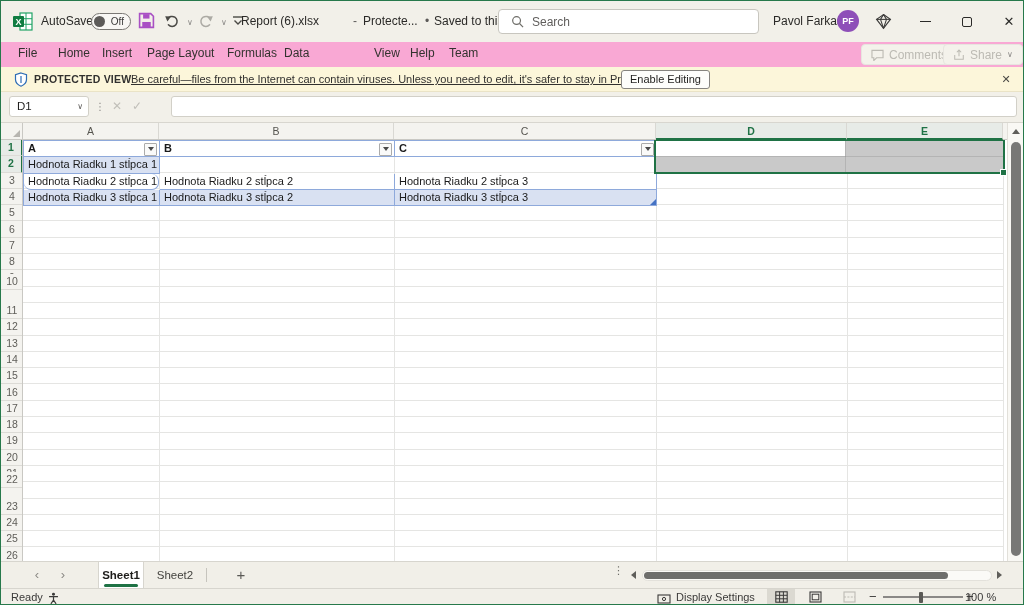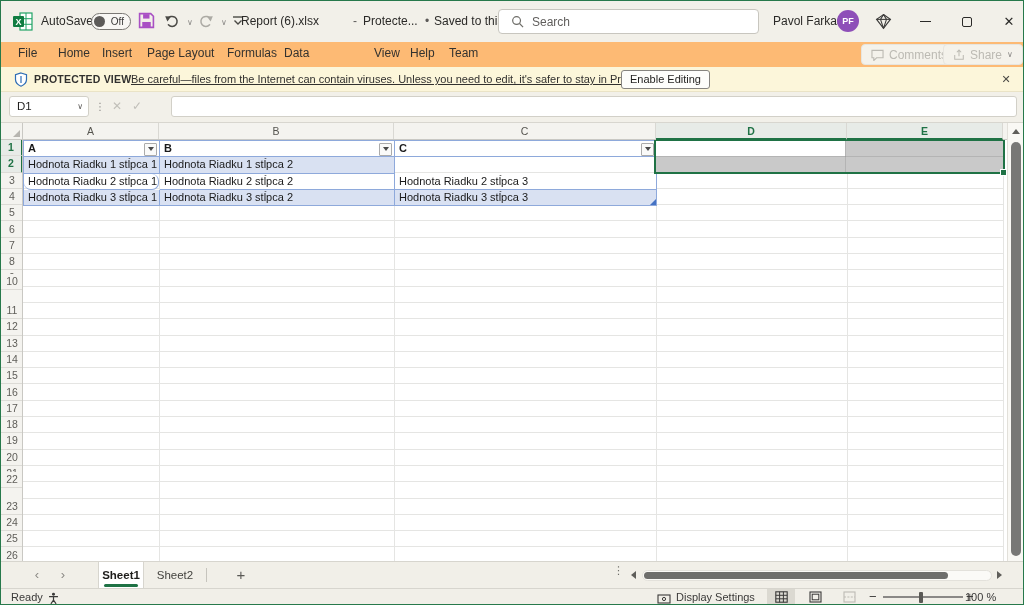--- a/index.html
+++ b/index.html
@@ -23,21 +23,21 @@
                      font-family:"Liberation Sans",sans-serif; width:200px; }
   .searchbox input::placeholder { color:#605E5C; }
   .avatar { position:absolute; left:836px; top:9px; width:22px; height:22px; border-radius:50%;
             background:#8E4FB8; color:#fff; font-size:9px; font-weight:bold; text-align:center; line-height:22px; }
   .winbtn { position:absolute; top:0; width:30px; height:41px; display:flex; align-items:center; justify-content:center;
             color:#2B2A28; font-size:13px; }
   .minus-glyph { width:11px; height:0; border-top:1.4px solid #2B2A28; display:block; }
   .square-glyph { width:10px; height:10px; border:1.3px solid #2B2A28; border-radius:2px; display:block; }
 
   
-  .menubar { position:absolute; left:0; top:41px; width:1022px; height:25px; background:#fdba74; }
+  .menubar { position:absolute; left:0; top:41px; width:1022px; height:25px; background:#f9a8d4; }
   .menu-item { position:absolute; top:0; height:25px; line-height:23px; font-size:12px; color:#33322F; padding:0 2px; }
   .ribbon-btn { position:absolute; top:2px; height:21px; border:1px solid #E7E5DF; border-radius:4px;
                 color:#BCBAB3; font-size:12px; display:flex; align-items:center; gap:5px; padding:0 9px; background:#F4F2EB; }
 
   
   .pvbar { position:absolute; left:0; top:66px; width:1022px; height:25px; background:#FCF6DA; border-bottom:1px solid #EAE3C6; }
   .pv-label { position:absolute; left:33px; top:0; height:24px; line-height:24px; font-size:10.5px; font-weight:bold; color:#32312F; letter-spacing:.2px; }
   .pv-msg { position:absolute; left:130px; top:0; height:24px; line-height:24px; font-size:11px; color:#32312F; text-decoration:underline; white-space:nowrap; }
   .pv-btn { position:absolute; left:620px; top:3px; height:19px; line-height:17px; padding:0 8px; background:#FDFDFB;
             border:1px solid #868480; border-radius:3px; font-size:11px; color:#201F1E; }
@@ -334,21 +334,20 @@
           <div class="xlcell hdr" style="left: 0px; top: 0px; width: 136px; height: 16.3px; line-height: 15.3px;">A<div class="filterbtn">
               <div class="tri"></div>
             </div></div>
           <div class="xlcell hdr" style="left: 136px; top: 0px; width: 235px; height: 16.3px; line-height: 15.3px;">B<div class="filterbtn">
               <div class="tri"></div>
             </div></div>
           <div class="xlcell hdr" style="left: 371px; top: 0px; width: 262px; height: 16.3px; line-height: 15.3px;">C<div class="filterbtn">
               <div class="tri"></div>
             </div></div>
           <div class="xlcell band" style="left: 0px; top: 16.3px; width: 136px; height: 16.3px; line-height: 15.3px;">Hodnota Riadku 1 stĺpca 1</div>
-          <div class="xlcell band" style="left: 136px; top: 16.3px; width: 235px; height: 16.3px; line-height: 15.3px;">Hodnota Riadku 1 stĺpca 2</div>
           <div class="xlcell " style="left: 0px; top: 32.6px; width: 135px; height: 16.3px; line-height: 15.3px; border-radius: 7px;">Hodnota Riadku 2 stĺpca 1</div>
           <div class="xlcell " style="left: 136px; top: 32.6px; width: 235px; height: 16.3px; line-height: 15.3px;">Hodnota Riadku 2 stĺpca 2</div>
           <div class="xlcell " style="left: 371px; top: 32.6px; width: 262px; height: 16.3px; line-height: 15.3px;">Hodnota Riadku 2 stĺpca 3</div>
           <div class="xlcell band" style="left: 0px; top: 48.9px; width: 136px; height: 16.3px; line-height: 15.3px;">Hodnota Riadku 3 stĺpca 1</div>
           <div class="xlcell band" style="left: 136px; top: 48.9px; width: 235px; height: 16.3px; line-height: 15.3px;">Hodnota Riadku 3 stĺpca 2</div>
           <div class="xlcell band" style="left: 371px; top: 48.9px; width: 262px; height: 16.3px; line-height: 15.3px;">Hodnota Riadku 3 stĺpca 3<div class="tbl-resize"></div></div>
         </div>
       <div class="sel-range">
         <div class="sel-active"></div>
         <div class="sel-vline"></div>

